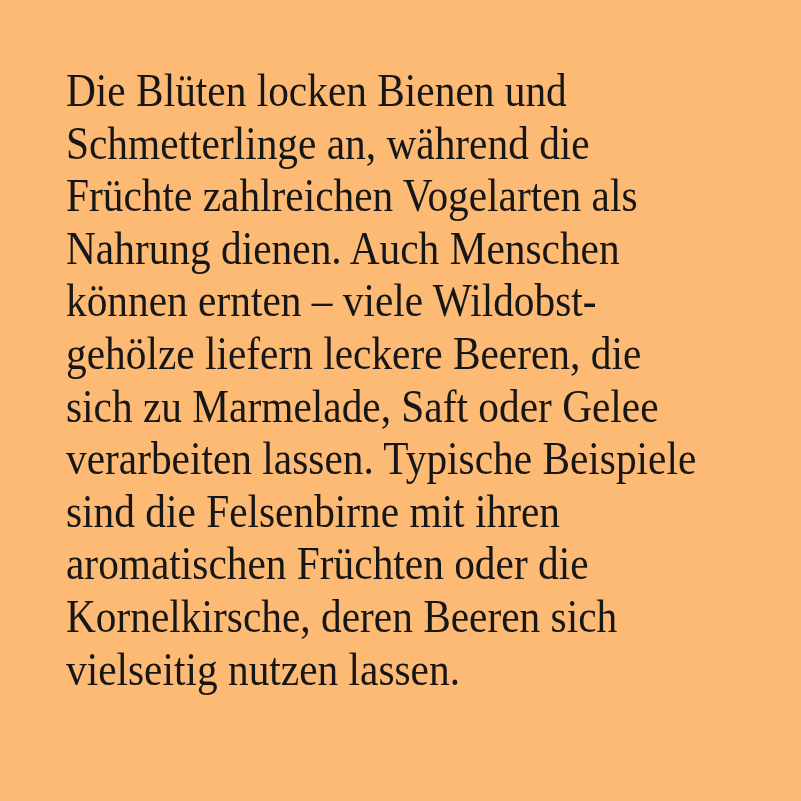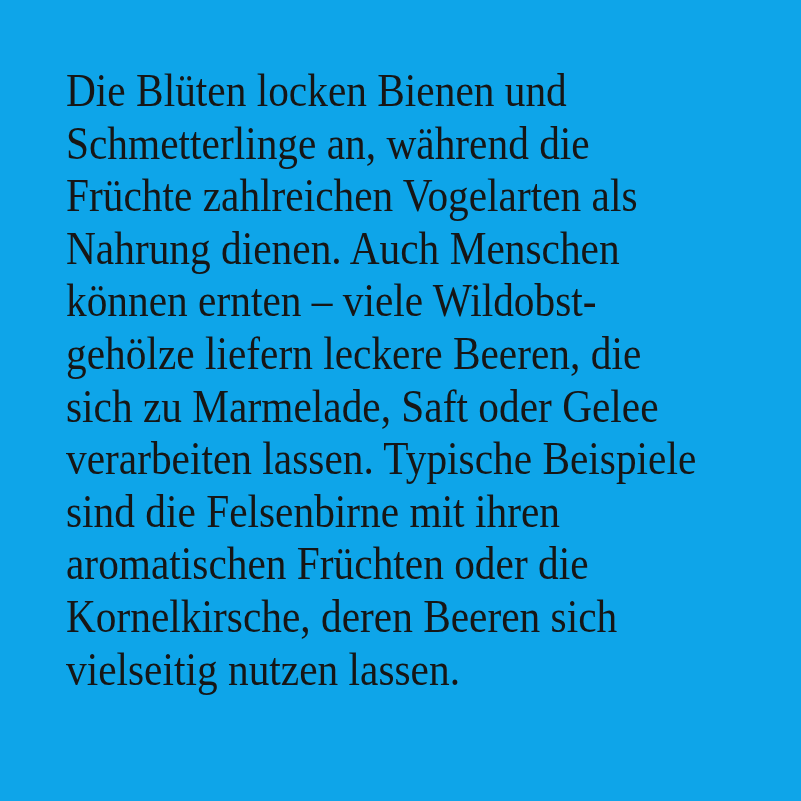--- a/index.html
+++ b/index.html
@@ -11,21 +11,21 @@
     width: 801px;
     height: 801px;
     background: #ffffff;
     overflow: hidden;
     position: relative;
     font-family: "Liberation Serif", serif;
   }
   .page {
     position: absolute;
     inset: 0;
-    background: #0ea5e9;
+    background: #fdba74;
     padding-left: 32px;
   }
   .text-block {
     position: absolute;
     left: 66px;
     top: 64px;
     width: 820px;              
     transform: scaleX(0.88);   
     transform-origin: 0 0;
     color: #161616;

